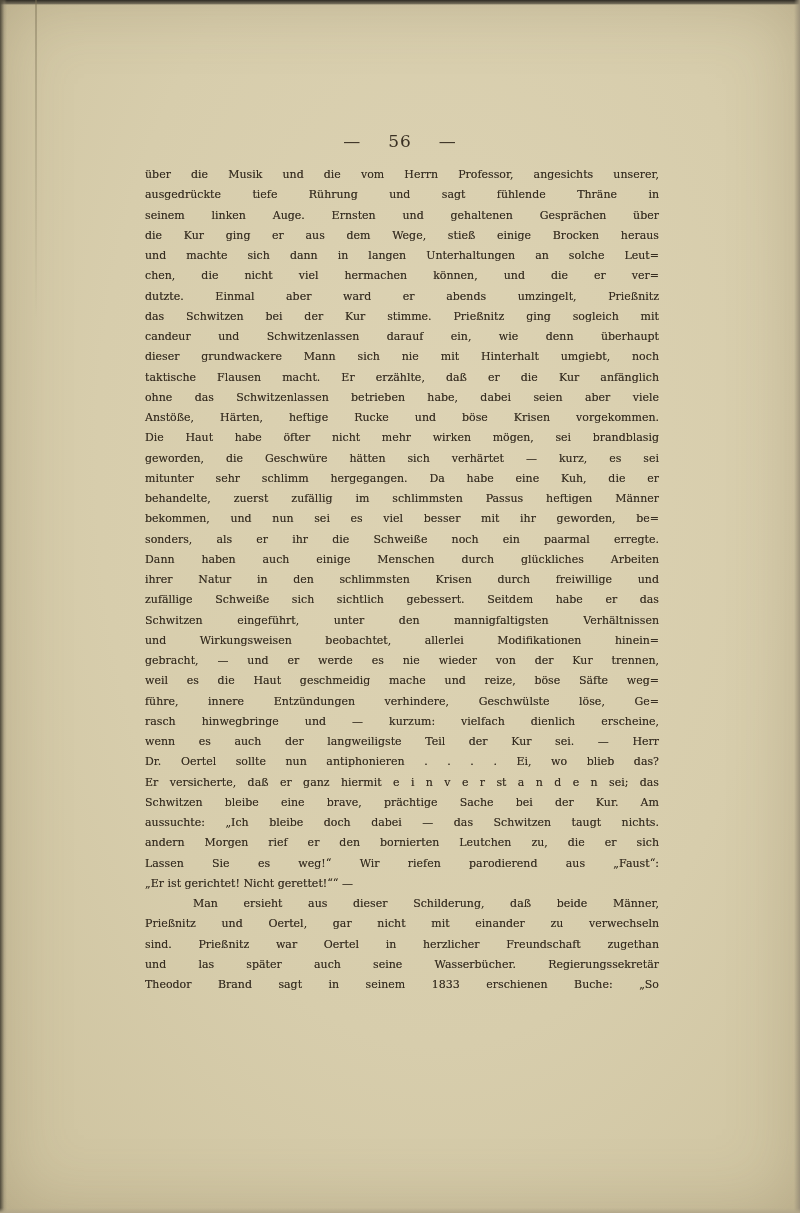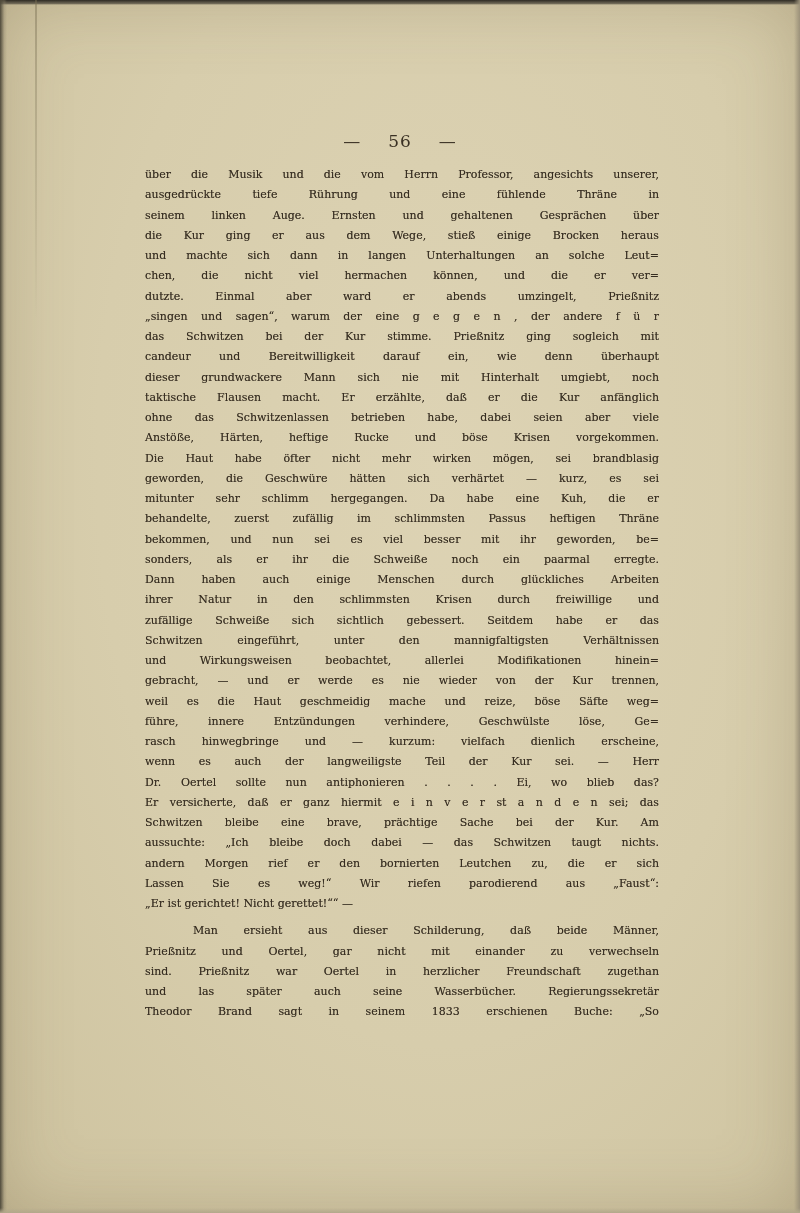--- a/index.html
+++ b/index.html
@@ -69,58 +69,56 @@
     white-space: normal;
     height: 20.25px;
     overflow: visible;
   }
   .line.no-just {
     text-align: right;
     text-align-last: left;
   }
   .line.indent {
     text-indent: 48px;
-    margin-top: 7px;
   }
 </style>
 </head>
 <body>
 
 <div class="page">
   <div class="edge-top"></div>
   <div class="edge-left"></div>
   <div class="edge-right"></div>
   <div class="edge-bottom"></div>
   <div class="crease"></div>
 
   <div class="running-head">
     <span>—</span>
     <span>56</span>
     <span>—</span>
   </div>
 
   <div class="text-block">
       <div class="line">über die Musik und die vom Herrn Professor, angesichts unserer,</div>
-      <div class="line">ausgedrückte tiefe Rührung und eine fühlende Thräne in</div>
+      <div class="line">ausgedrückte tiefe Rührung und sagt fühlende Thräne in</div>
       <div class="line">seinem linken Auge. Ernsten und gehaltenen Gesprächen über</div>
       <div class="line">die Kur ging er aus dem Wege, stieß einige Brocken heraus</div>
       <div class="line">und machte sich dann in langen Unterhaltungen an solche Leut=</div>
       <div class="line">chen, die nicht viel hermachen können, und die er ver=</div>
       <div class="line">dutzte. Einmal aber ward er abends umzingelt, Prießnitz</div>
-      <div class="line">„singen und sagen“, warum der eine g e g e n , der andere f ü r</div>
       <div class="line">das Schwitzen bei der Kur stimme. Prießnitz ging sogleich mit</div>
-      <div class="line">candeur und Bereitwilligkeit darauf ein, wie denn überhaupt</div>
+      <div class="line">candeur und Schwitzenlassen darauf ein, wie denn überhaupt</div>
       <div class="line">dieser grundwackere Mann sich nie mit Hinterhalt umgiebt, noch</div>
       <div class="line">taktische Flausen macht. Er erzählte, daß er die Kur anfänglich</div>
       <div class="line">ohne das Schwitzenlassen betrieben habe, dabei seien aber viele</div>
       <div class="line">Anstöße, Härten, heftige Rucke und böse Krisen vorgekommen.</div>
       <div class="line">Die Haut habe öfter nicht mehr wirken mögen, sei brandblasig</div>
       <div class="line">geworden, die Geschwüre hätten sich verhärtet — kurz, es sei</div>
       <div class="line">mitunter sehr schlimm hergegangen. Da habe eine Kuh, die er</div>
-      <div class="line">behandelte, zuerst zufällig im schlimmsten Passus heftigen Thräne</div>
+      <div class="line">behandelte, zuerst zufällig im schlimmsten Passus heftigen Männer</div>
       <div class="line">bekommen, und nun sei es viel besser mit ihr geworden, be=</div>
       <div class="line">sonders, als er ihr die Schweiße noch ein paarmal erregte.</div>
       <div class="line">Dann haben auch einige Menschen durch glückliches Arbeiten</div>
       <div class="line">ihrer Natur in den schlimmsten Krisen durch freiwillige und</div>
       <div class="line">zufällige Schweiße sich sichtlich gebessert. Seitdem habe er das</div>
       <div class="line">Schwitzen eingeführt, unter den mannigfaltigsten Verhältnissen</div>
       <div class="line">und Wirkungsweisen beobachtet, allerlei Modifikationen hinein=</div>
       <div class="line">gebracht, — und er werde es nie wieder von der Kur trennen,</div>
       <div class="line">weil es die Haut geschmeidig mache und reize, böse Säfte weg=</div>
       <div class="line">führe, innere Entzündungen verhindere, Geschwülste löse, Ge=</div>

